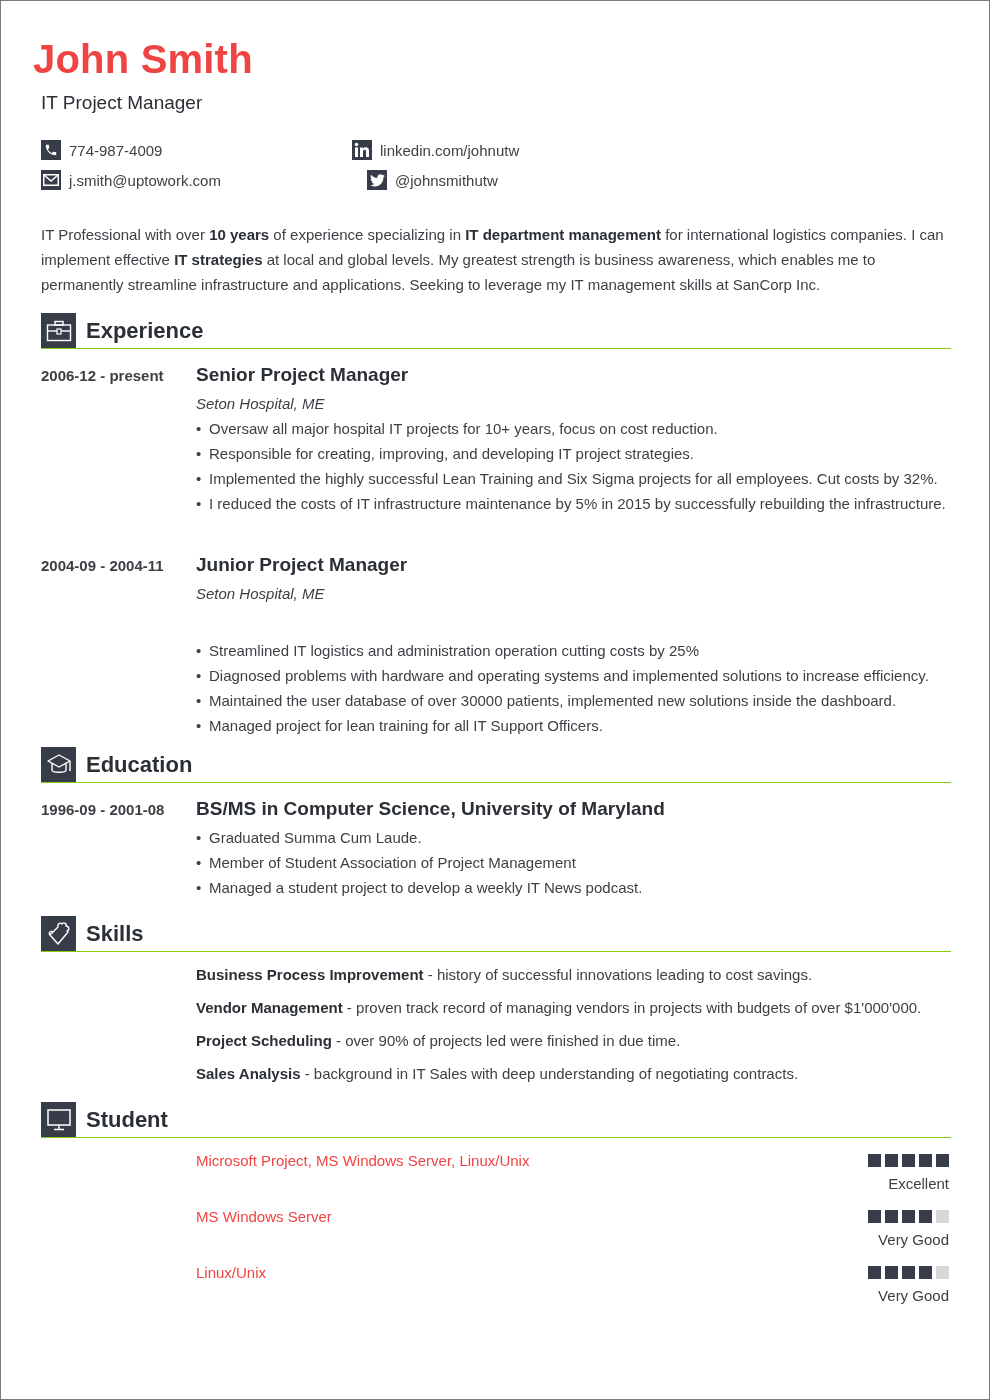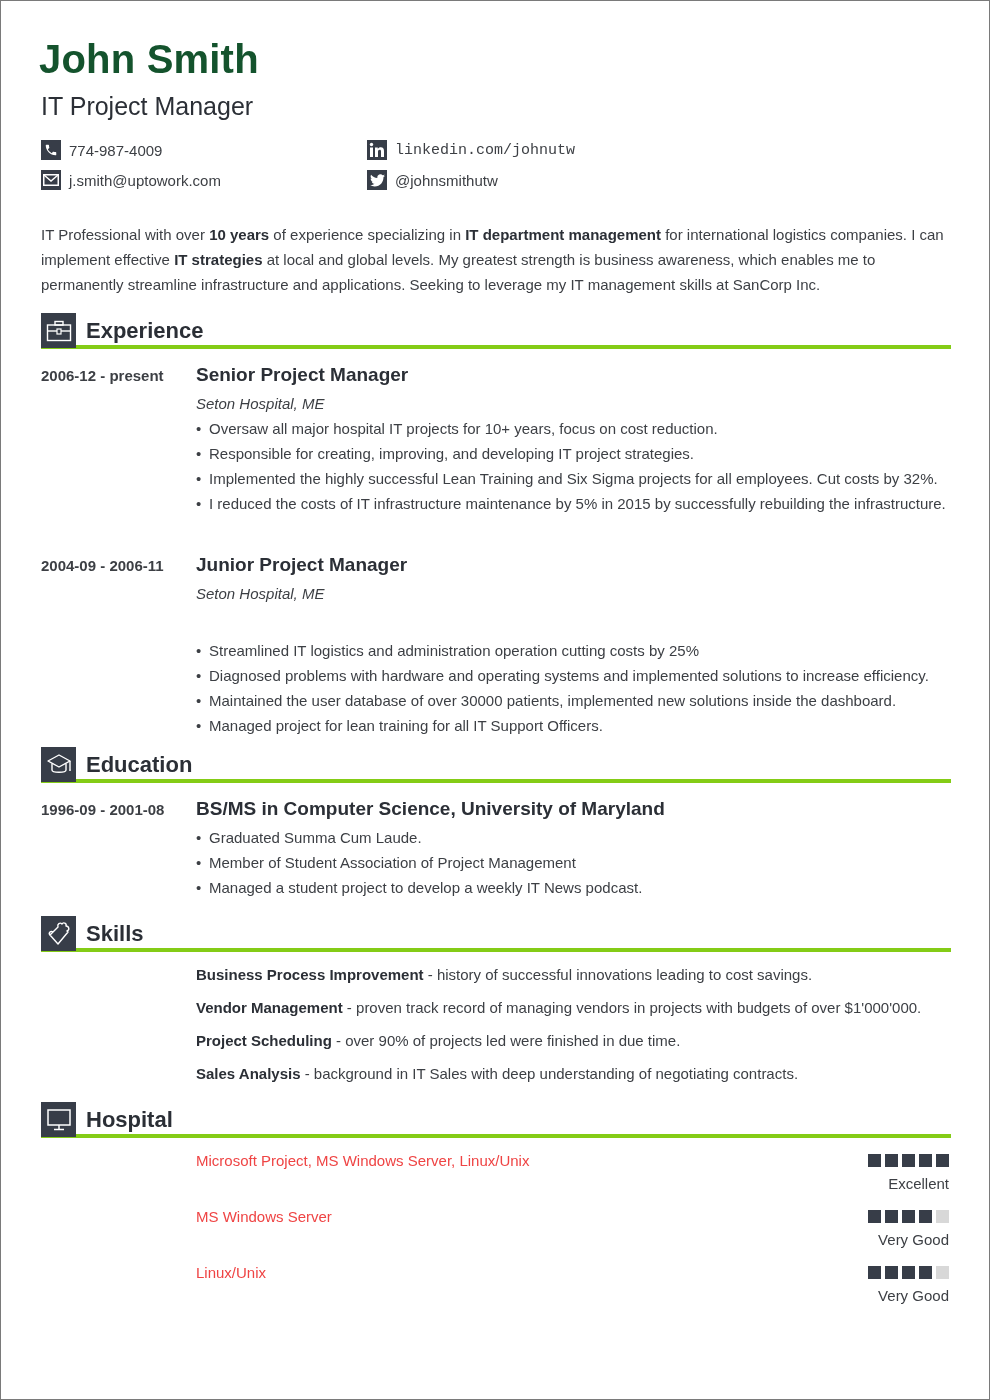--- a/index.html
+++ b/index.html
@@ -3,43 +3,43 @@
 <meta charset="utf-8">
 <style>
   * { box-sizing: border-box; margin: 0; padding: 0; }
   html, body { width: 990px; height: 1400px; background: #ffffff; }
   body { font-family: "Liberation Sans", sans-serif; color: #383b40; }
   .page {
     position: relative; width: 990px; height: 1400px;
     border: 1px solid #7a7a7a; background: #fff;
   }
   .name {
-    position: absolute; left: 38px; top: 36px;
-    font-size: 40px; font-weight: bold; color: #14532d; letter-spacing: 0.2px;
+    position: absolute; left: 32px; top: 36px;
+    font-size: 40px; font-weight: bold; color: #ef4444; letter-spacing: 0.2px;
   }
   .title {
     position: absolute; left: 40px; top: 91px;
-    font-size: 25px; color: #2b2f36;
+    font-size: 19px; color: #2b2f36;
   }
   .contact {
     position: absolute; height: 20px; display: flex; align-items: center;
     font-size: 15px; color: #3c3f44;
   }
   .cicon {
     width: 20px; height: 20px; background: #373d48; margin-right: 8px;
     display: inline-flex; align-items: center; justify-content: center;
   }
   .summary {
     position: absolute; left: 40px; top: 221px; width: 915px;
     font-size: 15px; line-height: 25px; color: #3c3f44;
   }
   .summary b { color: #2b2f36; }
   .sec-head {
     position: absolute; left: 40px; width: 910px; height: 36px;
-    border-bottom: 4px solid #84cc16;
+    border-bottom: 1px solid #84cc16;
   }
   .sec-icon {
     position: absolute; left: 0; top: 0; width: 35px; height: 35px;
     background: #373d48; display: flex; align-items: center; justify-content: center;
   }
   .sec-title {
     position: absolute; left: 45px; top: 5px;
     font-size: 22px; font-weight: bold; color: #2b2f36;
   }
   .date {
@@ -87,21 +87,21 @@
   </div>
   <div class="contact" style="left:40px; top:169px;">
     <span class="cicon">
       <svg width="16" height="12" viewBox="0 0 16 12">
           <rect x="0.75" y="0.75" width="14.5" height="10.5" fill="none" stroke="#fff" stroke-width="1.5"></rect>
           <path d="M1 1 L8 7 L15 1" fill="none" stroke="#fff" stroke-width="1.5"></path>
         </svg>
     </span>
     <span>j.smith@uptowork.com</span>
   </div>
-  <div class="contact" style="left:366px; top:139px;font-family:Liberation Mono, monospace;">
+  <div class="contact" style="left:351px; top:139px;">
     <span class="cicon">
       <svg width="16" height="16" viewBox="0 0 16 16">
           <rect x="1" y="5.5" width="3" height="9.5" fill="#fff"></rect>
           <circle cx="2.5" cy="2.5" r="1.7" fill="#fff"></circle>
           <path d="M6 5.5h2.8v1.4c.5-.9 1.6-1.6 3-1.6 2.3 0 3.2 1.4 3.2 3.8V15h-3V9.6c0-1.2-.4-1.8-1.3-1.8-1 0-1.7.7-1.7 1.9V15H6z" fill="#fff"></path>
         </svg>
     </span>
     <span>linkedin.com/johnutw</span>
   </div>
   <div class="contact" style="left:366px; top:169px;">
@@ -130,21 +130,21 @@
   <div class="date" style="top:366px;">2006-12 - present</div>
   <div class="job-title" style="top:363px;">Senior Project Manager</div>
   <div class="org" style="top:394px;">Seton Hospital, ME</div>
   <ul class="bullets" style="top:415px;">
     <li>Oversaw all major hospital IT projects for 10+ years, focus on cost reduction.</li>
     <li>Responsible for creating, improving, and developing IT project strategies.</li>
     <li>Implemented the highly successful Lean Training and Six Sigma projects for all employees. Cut costs by 32%.</li>
     <li>I reduced the costs of IT infrastructure maintenance by 5% in 2015 by successfully rebuilding the infrastructure.</li>
   </ul>
 
-  <div class="date" style="top:556px;">2004-09 - 2006-11</div>
+  <div class="date" style="top:556px;">2004-09 - 2004-11</div>
   <div class="job-title" style="top:553px;">Junior Project Manager</div>
   <div class="org" style="top:584px;">Seton Hospital, ME</div>
   <ul class="bullets" style="top:605px;margin-top:32px;">
     <li>Streamlined IT logistics and administration operation cutting costs by 25%</li>
     <li>Diagnosed problems with hardware and operating systems and implemented solutions to increase efficiency.</li>
     <li>Maintained the user database of over 30000 patients, implemented new solutions inside the dashboard.</li>
     <li>Managed project for lean training for all IT Support Officers.</li>
   </ul>
 
   <div class="sec-head" style="top:746px;">
@@ -183,21 +183,21 @@
   <div class="skill" style="top:1064px;"><b>Sales Analysis</b><span> - background in IT Sales with deep understanding of negotiating contracts.</span></div>
 
   <div class="sec-head" style="top:1101px;">
     <div class="sec-icon">
       <svg width="26" height="24" viewBox="0 0 26 24">
           <rect x="2" y="2" width="22" height="15" fill="none" stroke="#fff" stroke-width="1.5"></rect>
           <line x1="13" y1="17" x2="13" y2="21" stroke="#fff" stroke-width="1.5"></line>
           <line x1="8" y1="21.5" x2="18" y2="21.5" stroke="#fff" stroke-width="1.5"></line>
         </svg>
     </div>
-    <div class="sec-title">Hospital</div>
+    <div class="sec-title">Student</div>
   </div>
 
   <div class="sw-name" style="top:1151px;">Microsoft Project, MS Windows Server, Linux/Unix</div>
   <div class="sw-dots" style="top:1153px;">
     <span class="dot"></span>
     <span class="dot"></span>
     <span class="dot"></span>
     <span class="dot"></span>
     <span class="dot"></span>
   </div>

